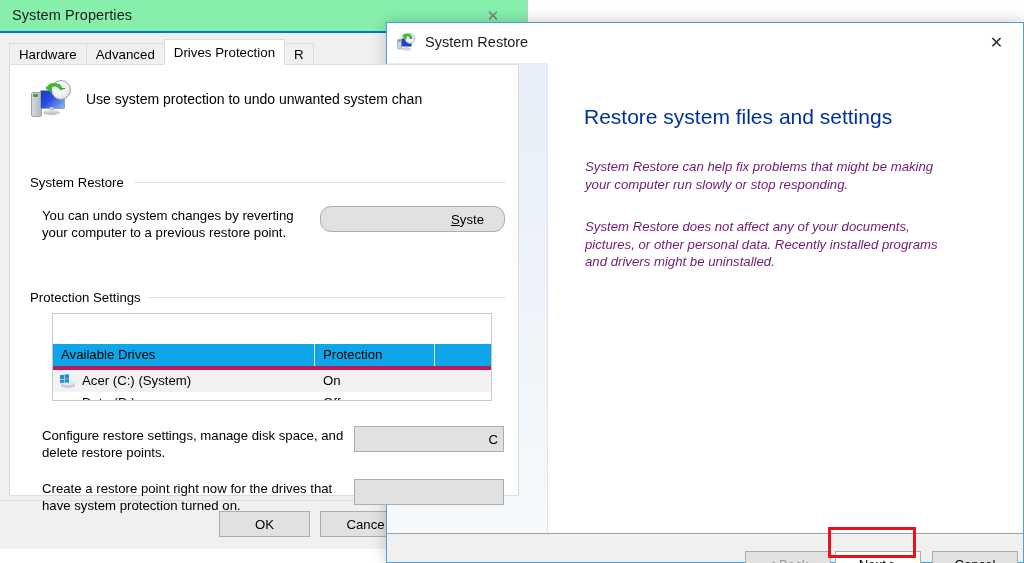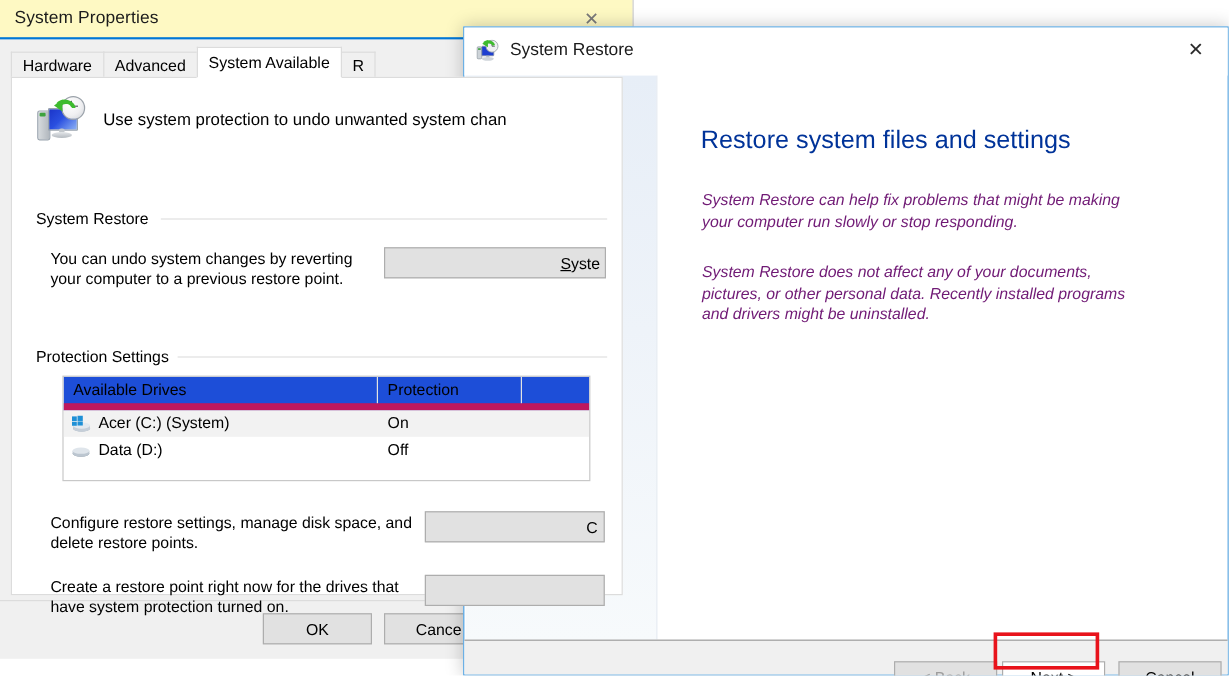--- a/index.html
+++ b/index.html
@@ -30,21 +30,21 @@
     border: 1px solid #c8c8c8;
     border-top: none;
     border-left: none;
     box-sizing: border-box;
   }
   #sysprops-titlebar {
     position: absolute;
     left: 0; top: 0;
     width: 100%;
     height: 32px;
-    background: #fef9c3;
+    background: #86efac;
     box-sizing: border-box;
   }
   #sysprops-title {
     position: absolute;
     left: 12px;
     top: 7px;
     font-size: 14.5px;
     color: #1c1c1c;
     letter-spacing: 0.1px;
     white-space: nowrap;
@@ -191,22 +191,23 @@
     width: 440px;
     height: 88px;
     background: #ffffff;
     border: 1px solid #c8c8c8;
     box-sizing: border-box;
     overflow: hidden;
   }
   #drivelist-head {
     display: flex;
     height: 22px;
-    border-bottom: 6px solid #be185d;
-    background: #1d4ed8;
+    border-bottom: 4px solid #be185d;
+    background: #0ea5e9;
+    margin-top: 30px;
   }
   .dl-col {
     font-size: 13.2px;
     color: #000;
     line-height: 22px;
     padding-left: 8px;
     box-sizing: border-box;
     border-right: 1px solid #e2e2e2;
   }
   .dl-col.c1 { width: 262px; }
@@ -421,21 +422,21 @@
       <div id="sysprops-title">System Properties</div>
       <div id="sysprops-close">✕</div>
     </div>
     <div id="sysprops-accent"></div>
 
     <div id="sysprops-body">
 
       <div id="tabstrip">
         <div class="tab">Hardware</div>
         <div class="tab">Advanced</div>
-        <div class="tab active">System Available</div>
+        <div class="tab active">Drives Protection</div>
         <div class="tab">R</div>
       </div>
 
       <div id="tabpage">
 
         <div class="hdr-row">
           <div class="hdr-icon">
             <div class="mon-wrap">
               <div class="mon-tower" style="left:1px;top:13px;width:9px;height:23px;"></div>
               <div style="position:absolute;left:3px;top:15px;width:5px;height:3px;background:#3ea33e;border-radius:1px;"></div>
@@ -457,21 +458,21 @@
         </div>
 
         <div class="group-label" style="left:20px;top:110px;">System Restore</div>
         <div class="group-line" style="left:124px;top:117px;width:372px;"></div>
 
         <div class="blk-text" style="left:32px;top:142px;width:300px;">
           <div>You can undo system changes by reverting</div>
           <div>your computer to a previous restore point.</div>
         </div>
 
-        <div class="winbtn" id="btn-system-restore" style="left:310px;top:141px;width:185px;height:26px;justify-content:flex-end;padding-right:4px;">
+        <div class="winbtn" id="btn-system-restore" style="left:310px;top:141px;width:185px;height:26px;justify-content:flex-end;padding-right:20px;border-radius:11px;">
           <span><u>S</u><span>yste</span></span>
         </div>
 
         <div class="group-label" style="left:20px;top:225px;">Protection Settings</div>
         <div class="group-line" style="left:138px;top:232px;width:358px;"></div>
 
         <div id="drivelist" style="top:248px;">
           <div id="drivelist-head">
             <div class="dl-col c1">Available Drives</div>
             <div class="dl-col c2">Protection</div>

